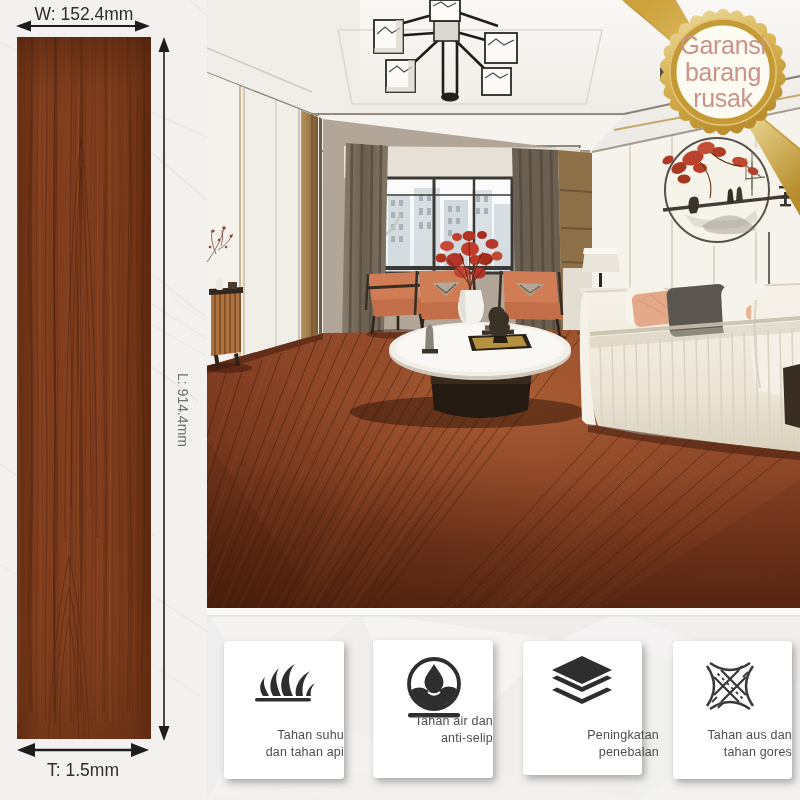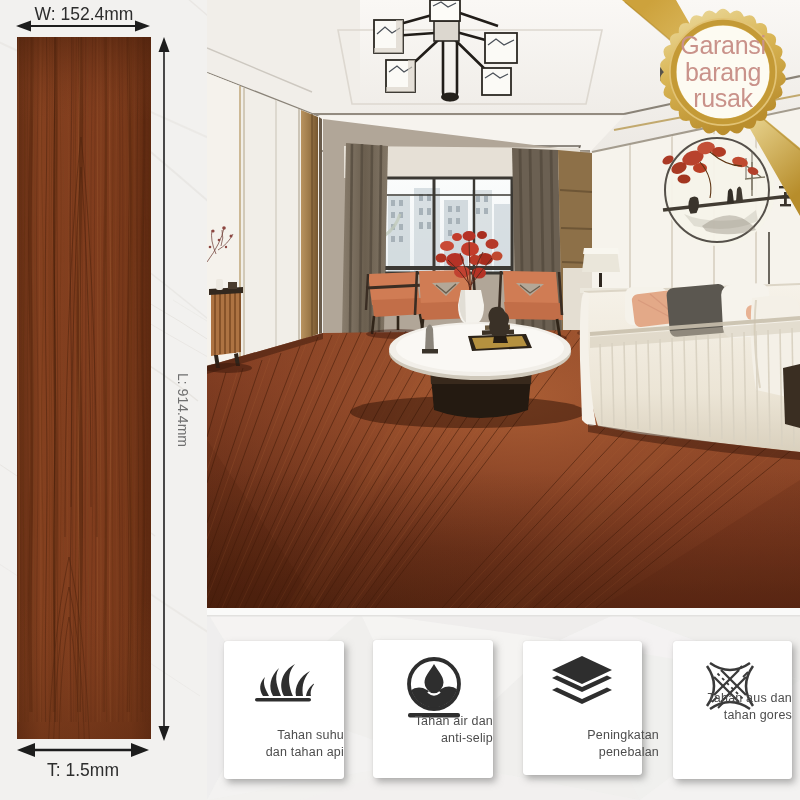--- a/index.html
+++ b/index.html
@@ -704,15 +704,15 @@
     <path d="M20 13 L45 38"></path>
     <path d="M13 38 L38 13"></path>
     <path d="M20 45 L45 20"></path>
   </g>
   <path d="M16.5 16.5 L41.5 41.5" stroke="#3a3a3a" stroke-width="1.8" fill="none" stroke-dasharray="3 3.5"></path>
   <g stroke="#3a3a3a" stroke-width="1.8" fill="none">
     <path d="M41 9 L36 14 M47 15 L42 20"></path>
     <path d="M11 45 L16 40 M17 51 L22 46"></path>
   </g>
 </svg>
-<div class="cardtxt" style="left:673px;top:690px;width:119px;">Tahan aus dan<br>tahan gores</div>
+<div class="cardtxt" style="left:673px;top:727px;width:119px;">Tahan aus dan<br>tahan gores</div>
 
 </div>
 
 </body></html>

